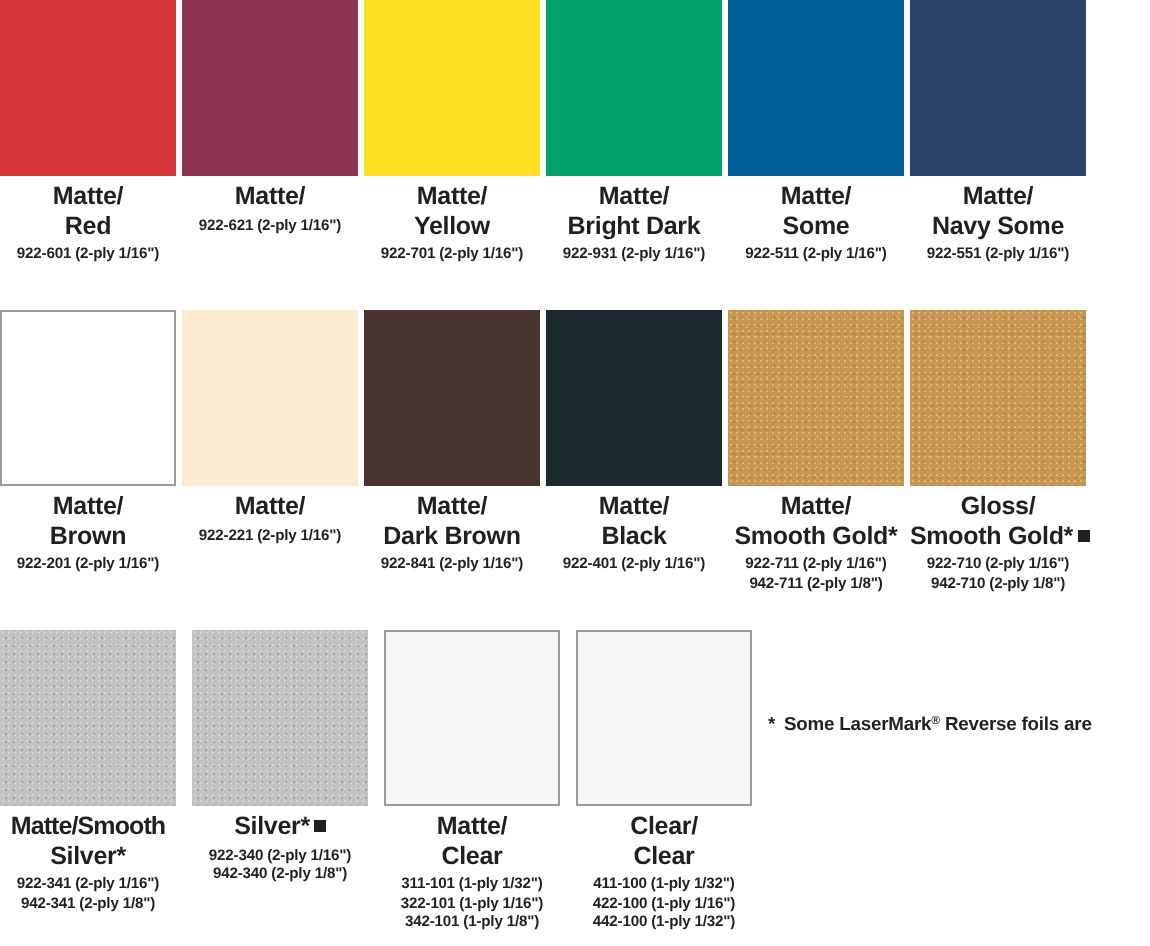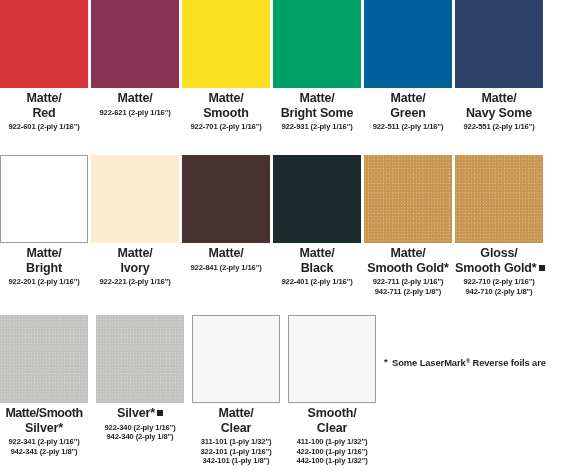--- a/index.html
+++ b/index.html
@@ -135,41 +135,41 @@
           <div class="name">Matte/</div>
           <div class="codes">
             <div class="code">922-621 (2-ply 1/16")</div>
           </div>
         </div>
       </div>
       <div class="cell">
         <div class="swatch" style="background-color: rgb(251, 225, 33);"></div>
         <div class="labels">
           <div class="name">Matte/</div>
-          <div class="name"><span>Smooth</span></div>
+          <div class="name"><span>Yellow</span></div>
           <div class="codes">
             <div class="code">922-701 (2-ply 1/16")</div>
           </div>
         </div>
       </div>
       <div class="cell">
         <div class="swatch" style="background-color: rgb(0, 160, 105);"></div>
         <div class="labels">
           <div class="name">Matte/</div>
-          <div class="name"><span>Bright Some</span></div>
+          <div class="name"><span>Bright Dark</span></div>
           <div class="codes">
             <div class="code">922-931 (2-ply 1/16")</div>
           </div>
         </div>
       </div>
       <div class="cell">
         <div class="swatch" style="background-color: rgb(1, 95, 156);"></div>
         <div class="labels">
           <div class="name">Matte/</div>
-          <div class="name"><span>Green</span></div>
+          <div class="name"><span>Some</span></div>
           <div class="codes">
             <div class="code">922-511 (2-ply 1/16")</div>
           </div>
         </div>
       </div>
       <div class="cell">
         <div class="swatch" style="background-color: rgb(45, 66, 105);"></div>
         <div class="labels">
           <div class="name">Matte/</div>
           <div class="name"><span>Navy Some</span></div>
@@ -177,40 +177,40 @@
             <div class="code">922-551 (2-ply 1/16")</div>
           </div>
         </div>
       </div>
     </div>
   <div class="row row-2">
       <div class="cell">
         <div class="swatch bordered" style="background-color: rgb(255, 255, 255);"></div>
         <div class="labels">
           <div class="name">Matte/</div>
-          <div class="name"><span>Bright</span></div>
+          <div class="name"><span>Brown</span></div>
           <div class="codes">
             <div class="code">922-201 (2-ply 1/16")</div>
           </div>
         </div>
       </div>
       <div class="cell">
         <div class="swatch" style="background-color: rgb(251, 235, 208);"></div>
         <div class="labels">
           <div class="name">Matte/</div>
-          <div class="name"><span>Ivory</span></div>
           <div class="codes">
             <div class="code">922-221 (2-ply 1/16")</div>
           </div>
         </div>
       </div>
       <div class="cell">
         <div class="swatch" style="background-color: rgb(71, 50, 48);"></div>
         <div class="labels">
           <div class="name">Matte/</div>
+          <div class="name"><span>Dark Brown</span></div>
           <div class="codes">
             <div class="code">922-841 (2-ply 1/16")</div>
           </div>
         </div>
       </div>
       <div class="cell">
         <div class="swatch" style="background-color: rgb(27, 43, 46);"></div>
         <div class="labels">
           <div class="name">Matte/</div>
           <div class="name"><span>Black</span></div>
@@ -272,21 +272,21 @@
           <div class="codes">
             <div class="code">311-101 (1-ply 1/32")</div>
             <div class="code">322-101 (1-ply 1/16")</div>
             <div class="code">342-101 (1-ply 1/8")</div>
           </div>
         </div>
       </div>
       <div class="cell">
         <div class="swatch bordered" style="background-color: rgb(247, 247, 247);"></div>
         <div class="labels">
-          <div class="name">Smooth/</div>
+          <div class="name">Clear/</div>
           <div class="name"><span>Clear</span></div>
           <div class="codes">
             <div class="code">411-100 (1-ply 1/32")</div>
             <div class="code">422-100 (1-ply 1/16")</div>
             <div class="code">442-100 (1-ply 1/32")</div>
           </div>
         </div>
       </div>
     </div>
 

